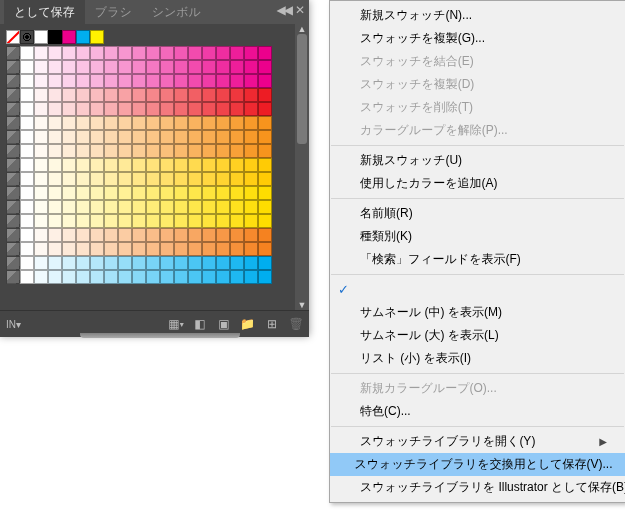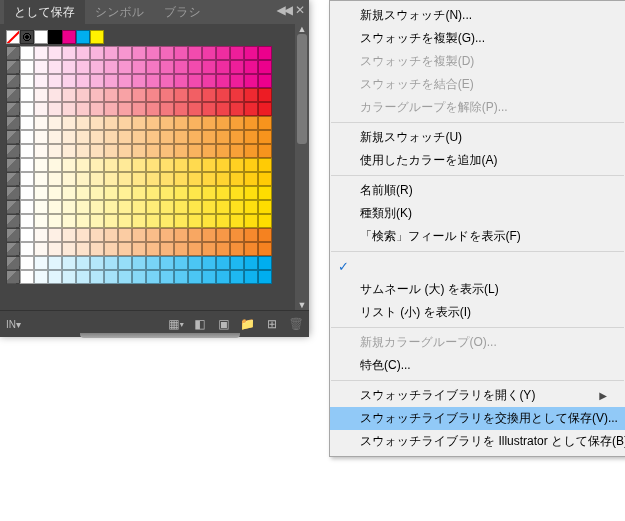--- a/index.html
+++ b/index.html
@@ -33,34 +33,34 @@
   #panel-bot .left{font-size:10px;}
   #panel-bot .right{margin-left:auto;display:flex;gap:10px;font-size:12px;}
   #panel-bot .ic{width:14px;height:14px;display:inline-flex;align-items:center;justify-content:center;color:#b8b8b8;}
   #panel-bot .dis{color:#707070;}
   #shadow{position:absolute;left:80px;top:333px;width:160px;height:5px;background:linear-gradient(#808080,#aaa);border-radius:0 0 4px 4px;}
 
   
   #menu{position:absolute;left:329px;top:0;width:295px;background:#f0f0f0;border:1px solid #a7a7a7;box-shadow:2px 2px 4px rgba(0,0,0,.25);padding:3px 0;}
   .mi{height:23px;display:flex;align-items:center;padding:0 18px 0 30px;position:relative;white-space:nowrap;font-size:12px;}
   .mi.en{color:#000;} .mi.dis{color:#9e9e9e;}
-  .mi.hl{background:#91c9f7;}
+  .mi.hl{background:#91c9f7;justify-content:center;}
   .sep{height:1px;background:#d4d4d4;margin:3px 1px;}
   .chk{position:absolute;left:8px;color:#1a6fce;font-size:13px;}
   .arr{margin-left:auto;color:#4a4a4a;font-size:10px;}
 </style>
 </head>
 <body>
 <div id="stage">
 
 <div id="panel">
   <div id="panel-top">
     <div class="tab active">として保存</div>
+    <div class="tab">ブラシ</div>
     <div class="tab">シンボル</div>
-    <div class="tab">ブラシ</div>
     <div id="panel-ctrls">
       <span>◀◀</span>
       <span>✕</span>
     </div>
   </div>
 
   <div id="panel-body">
     <div id="sw-wrap">
       <div id="top-row">
         <div class="sw none"></div>
@@ -453,24 +453,27 @@
 <div id="shadow"></div>
 
 <div id="menu">
       <div class="mi en">
         <span>新規スウォッチ(N)...</span>
       </div>
       <div class="mi en">
         <span>スウォッチを複製(G)...</span>
       </div>
       <div class="mi dis">
+        <span>スウォッチを結合(E)</span>
+      </div>
+      <div class="mi dis">
         <span>スウォッチを複製(D)</span>
       </div>
       <div class="mi dis">
-        <span>スウォッチを結合(E)</span>
+        <span>スウォッチを削除(T)</span>
       </div>
       <div class="mi dis">
         <span>カラーグループを解除(P)...</span>
       </div>
       <div class="sep"></div>
       <div class="mi en">
         <span>新規スウォッチ(U)</span>
       </div>
       <div class="mi en">
         <span>使用したカラーを追加(A)</span>
@@ -481,20 +484,23 @@
       </div>
       <div class="mi en">
         <span>種類別(K)</span>
       </div>
       <div class="mi en">
         <span>「検索」フィールドを表示(F)</span>
       </div>
       <div class="sep"></div>
       <div class="mi en">
         <span class="chk">✓</span>
+      </div>
+      <div class="mi en">
+        <span>サムネール (中) を表示(M)</span>
       </div>
       <div class="mi en">
         <span>サムネール (大) を表示(L)</span>
       </div>
       <div class="mi en">
         <span>リスト (小) を表示(I)</span>
       </div>
       <div class="sep"></div>
       <div class="mi dis">
         <span>新規カラーグループ(O)...</span>

